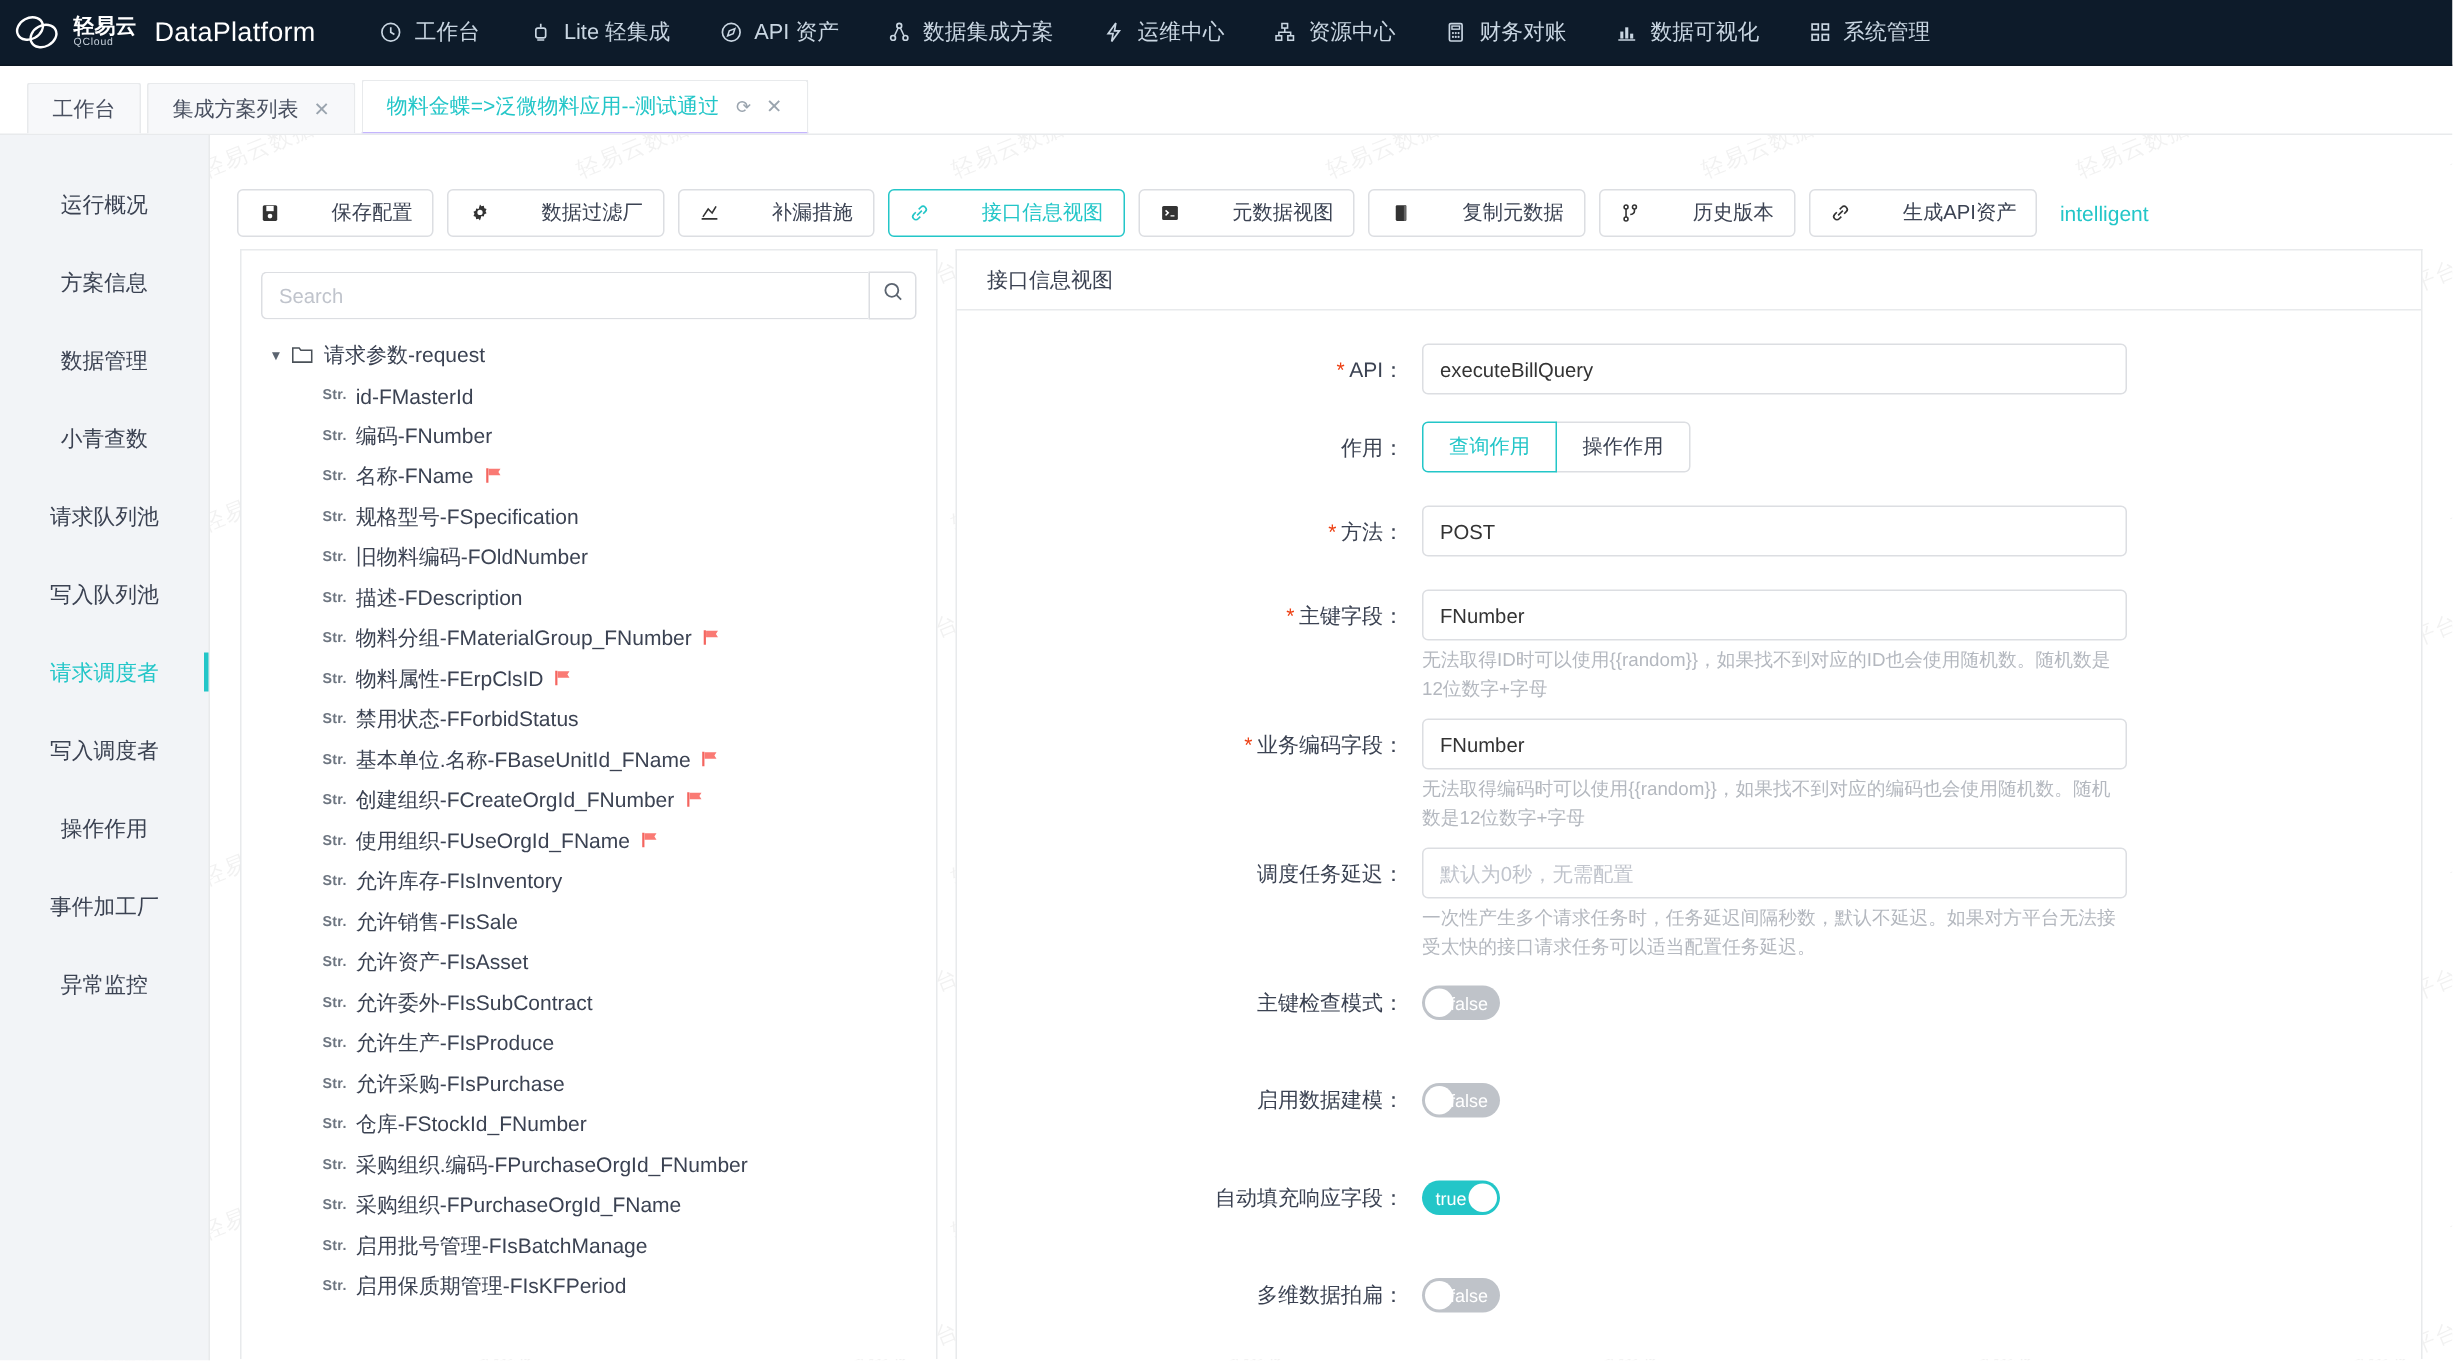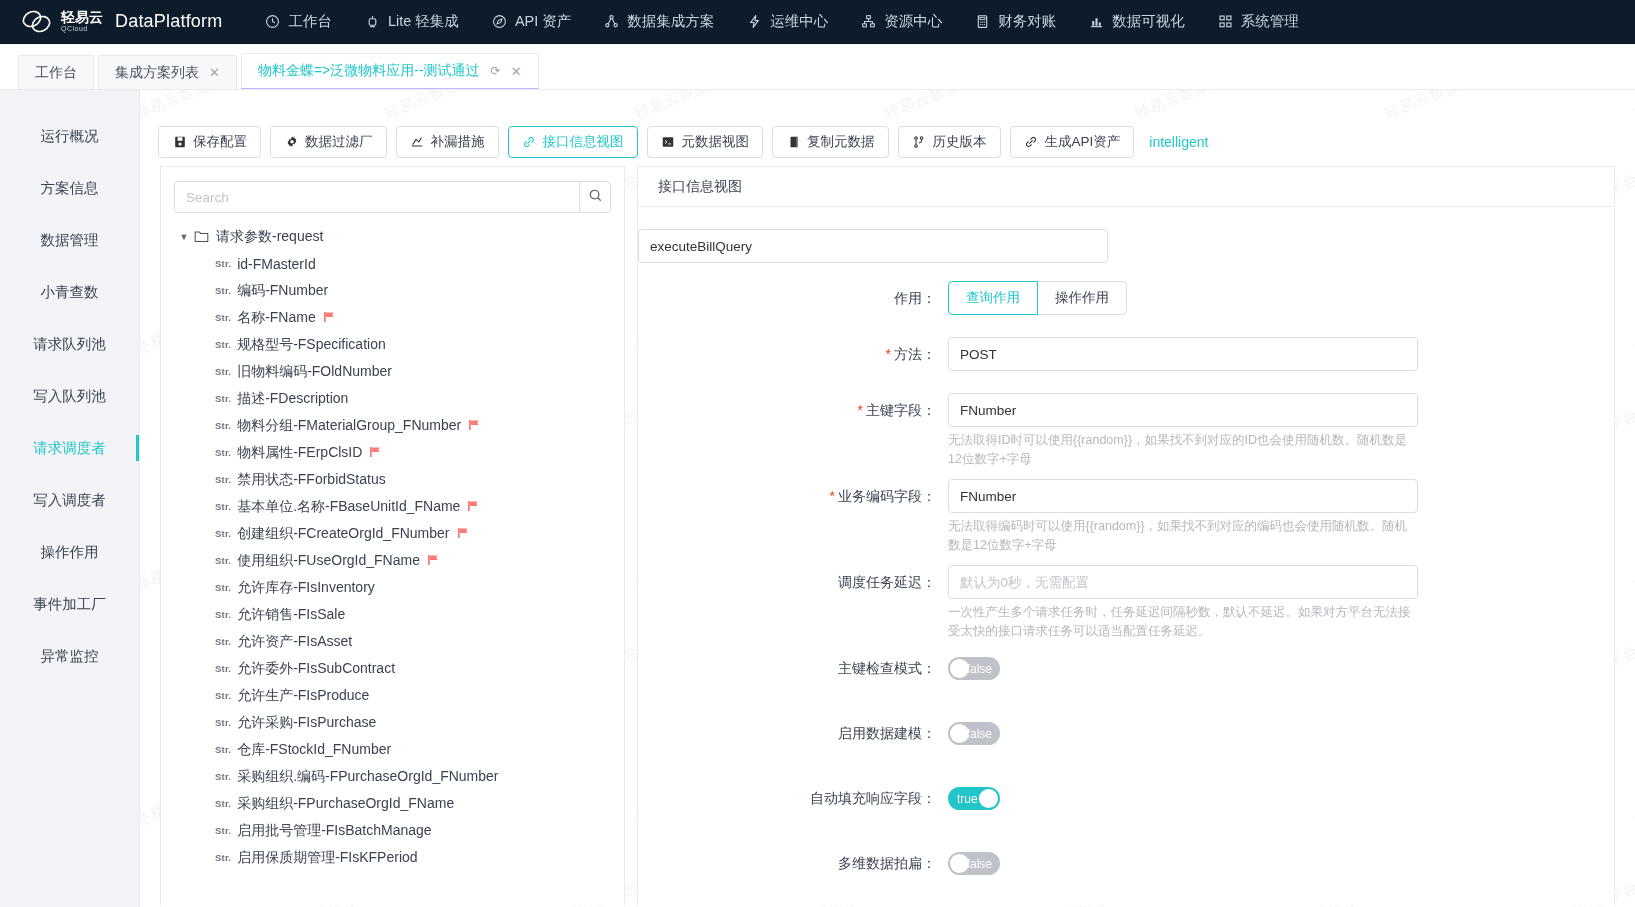--- a/index.html
+++ b/index.html
@@ -17,21 +17,21 @@
   .wm-layer { position: absolute; inset: 0; pointer-events: none; z-index: 5; overflow: hidden; }
   .wm { position: absolute; color: rgba(0,0,0,0.055); font-size: 15px; letter-spacing: 1px;
         transform: rotate(-22deg); white-space: nowrap; font-family: "Liberation Sans", sans-serif; }
 
   
   .topnav {
     position: absolute; top: 0; left: 0; width: 1635px; height: 44px;
     background: #0d1b2a; display: flex; align-items: center; z-index: 20;
     border-bottom: 1px solid #0b1622;
   }
-  .brand { display: flex; align-items: center; padding-left: 20px; }
+  .brand { display: flex; align-items: center; padding-left: 8px; }
   .brand-logo { width: 34px; height: 30px; position: relative; margin-right: 7px; }
   .brand-cn { color: #ffffff; font-size: 14px; font-weight: bold; line-height: 1.05; }
   .brand-cn small { display: block; font-size: 7px; font-weight: normal; color: #c8d2dc; letter-spacing: .5px; }
   .brand-title { color: #ffffff; font-size: 18px; margin-left: 12px; letter-spacing: .2px; }
   .nav-items { display: flex; align-items: center; margin-left: 26px; }
   .nav-item { display: flex; align-items: center; color: #c9d6e2; font-size: 14.5px; padding: 0 16px; cursor: pointer; }
   .nav-ico { width: 17px; height: 17px; margin-right: 7px; display: inline-flex; align-items: center; justify-content: center; }
   .nav-ico svg { display: block; }
 
   
@@ -64,21 +64,21 @@
   .side-item.active { color: #23c6c8; }
   .side-item.active::after {
     content: ""; position: absolute; right: 0; top: 13px; width: 3px; height: 26px; background: #23c6c8;
   }
 
   
   .toolbar { position: absolute; left: 158px; top: 36px; display: flex; align-items: center; z-index: 10; }
   .tbtn {
     height: 32px; display: inline-flex; align-items: center; padding: 0 13px;
     border: 1px solid #dcdee2; background: #fff; border-radius: 4px; font-size: 13.5px;
-    color: #3b4252; margin-right: 9px; cursor: pointer; white-space: nowrap;
+    color: #3b4252; margin-right: 9px; cursor: pointer; white-space: nowrap; gap: 28px;
   }
   .tbtn.active { border-color: #23c6c8; color: #23c6c8; }
   .tbtn .ti { width: 15px; height: 15px; margin-right: 6px; display: inline-flex; align-items: center; justify-content: center; }
   .tlink { font-size: 14px; color: #23c6c8; margin-left: 6px; cursor: pointer; }
 
   
   .treepanel {
     position: absolute; left: 160px; top: 76px; width: 465px; height: 740px;
     border: 1px solid #e8eaec; border-bottom: none; background: #fff; overflow: hidden; z-index: 10;
   }
@@ -521,20 +521,23 @@
           </div>
         </div>
     </div>
   </div>
 
   <div class="formpanel">
     <div class="fp-head">接口信息视图</div>
     <div class="fp-body">
 
       <div class="frow">
+        <div class="flabel">
+          <span class="req">*</span><span>API：</span>
+        </div>
         <div class="fctl">
           <input class="finput" value="executeBillQuery" style="">
         </div>
       </div>
 
       <div class="frow" style="margin-bottom:22px;">
         <div class="flabel"><span>作用：</span></div>
         <div class="fctl">
           <div class="btngroup">
             <div class="gbtn active">查询作用</div>

